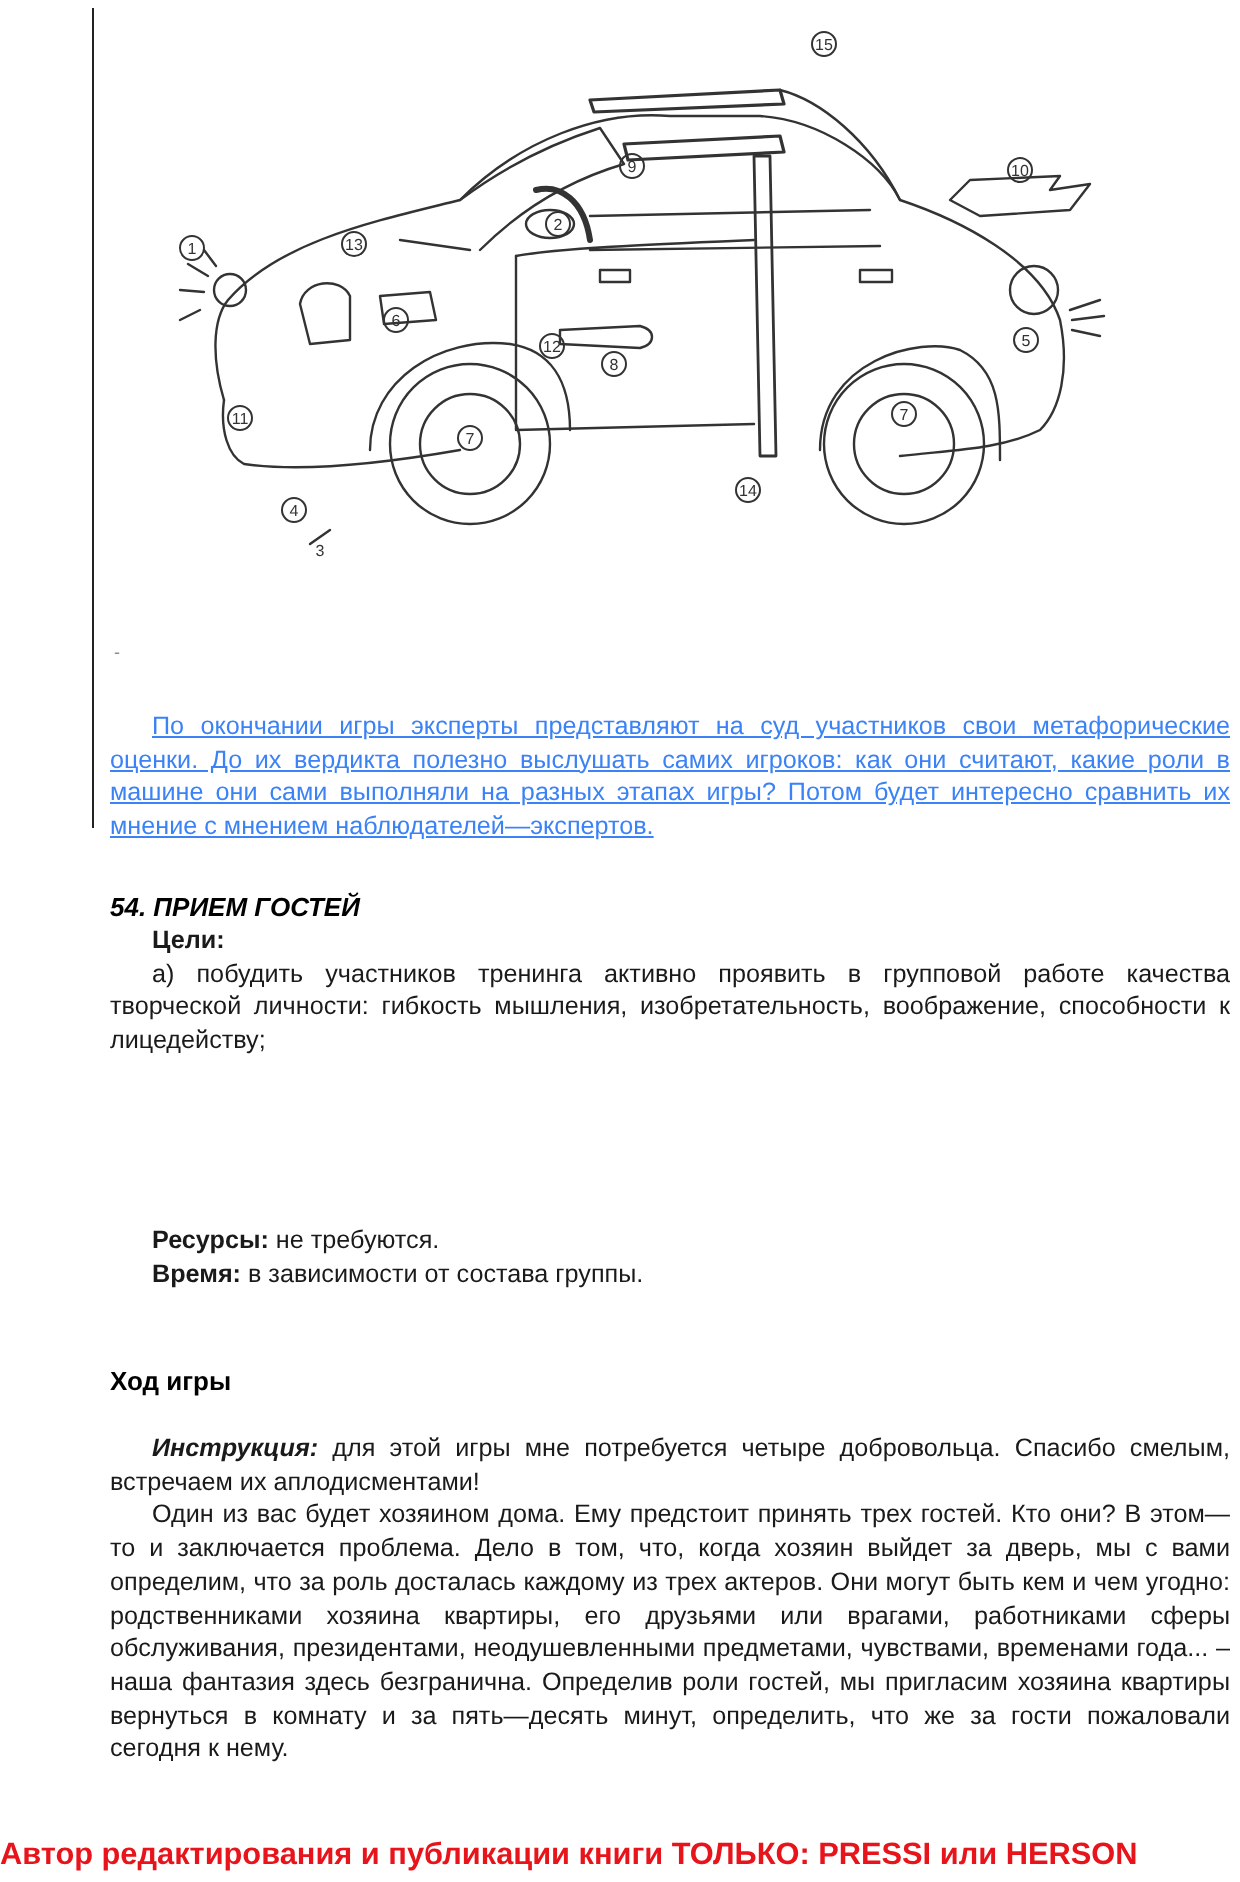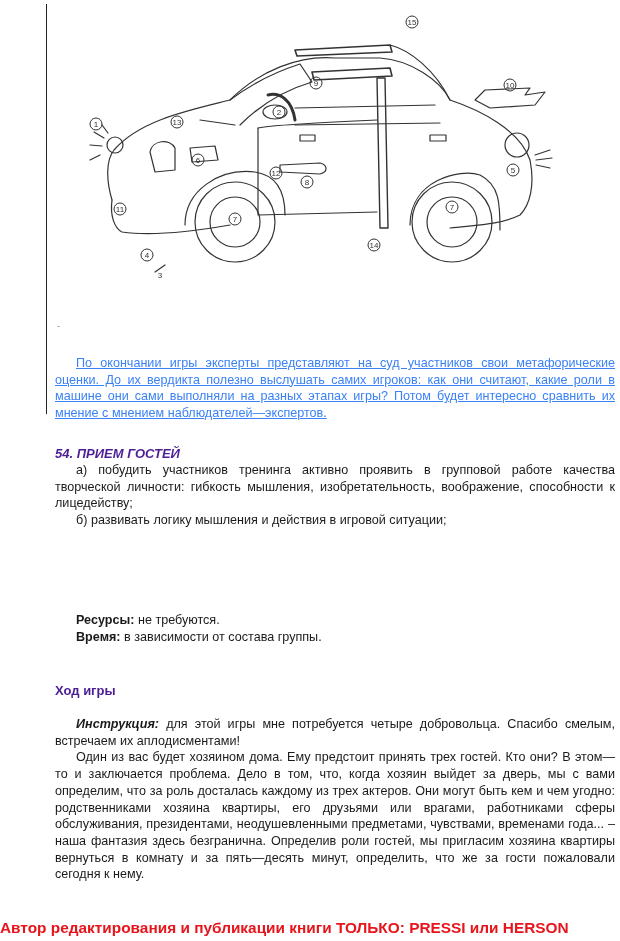--- a/index.html
+++ b/index.html
@@ -5,21 +5,21 @@
   html, body { margin: 0; padding: 0; background: #ffffff; }
   body { width: 620px; height: 941px; position: relative; overflow: hidden;
          font-family: "Liberation Sans", sans-serif; color: #1a1a1a; }
   .vline { position: absolute; left: 46px; top: 4px; width: 1px; height: 410px; background: #222; }
   .figure { position: absolute; left: 80px; top: 0px; width: 500px; height: 295px; }
   .dash { position: absolute; left: 57px; top: 321px; font-size: 9px; color: #888; }
   .gray-para { position: absolute; left: 55px; top: 355px; width: 560px;
                font-size: 12.6px; line-height: 16.7px; color: #3b82f6;
                text-decoration: underline; text-align: justify; margin: 0; }
   .gray-para .indent { display: inline-block; width: 21px; }
-  .h-red { position: absolute; left: 55px; color: #4c1d95; font-weight: bold; font-size: 13px; margin: 0; }
+  .h-red { position: absolute; left: 55px; color: #000000; font-weight: bold; font-size: 13px; margin: 0; }
   .h-italic { font-style: italic; }
   .block { position: absolute; left: 55px; width: 560px; font-size: 12.6px; line-height: 16.7px; text-align: justify; margin: 0; }
   .block p { margin: 0; }
   .ind { text-indent: 21px; }
   .bold { font-weight: bold; }
   .meta-line { margin: 0; padding-left: 21px; }
   .footer { position: absolute; left: 0; top: 919px; width: 612px; text-align: left;
             color: #e8141c; font-weight: bold; font-size: 15.4px; white-space: nowrap; }
   svg text { font-family: "Liberation Sans", sans-serif; }
 </style>
@@ -113,22 +113,22 @@
   </g>
 </svg>
 
 <div class="dash">-</div>
 
 <p class="gray-para"><span class="indent"></span><span>По окончании игры эксперты представляют на суд участников свои метафорические оценки. До их вердикта полезно выслушать самих игроков: как они считают, какие роли в машине они сами выполняли на разных этапах игры? Потом будет интересно сравнить их мнение с мнением наблюдателей—экспертов.</span></p>
 
 <h2 class="h-red h-italic" style="top:446px;">54. ПРИЕМ ГОСТЕЙ</h2>
 
 <div class="block" style="top:462px;">
+  <p class="ind bold">Цели:</p>
   <p class="ind">а) побудить участников тренинга активно проявить в групповой работе качества творческой личности: гибкость мышления, изобретательность, воображение, способности к лицедейству;</p>
-  <p class="ind">б) развивать логику мышления и действия в игровой ситуации;</p>
 </div>
 
 <div class="block" style="top:612px;">
   <p class="meta-line"><span class="bold">Ресурсы:</span><span> не требуются.</span></p>
   <p class="meta-line"><span class="bold">Время:</span><span> в зависимости от состава группы.</span></p>
 </div>
 
 <h3 class="h-red" style="top:683px;">Ход игры</h3>
 
 <div class="block" style="top:716px;">

